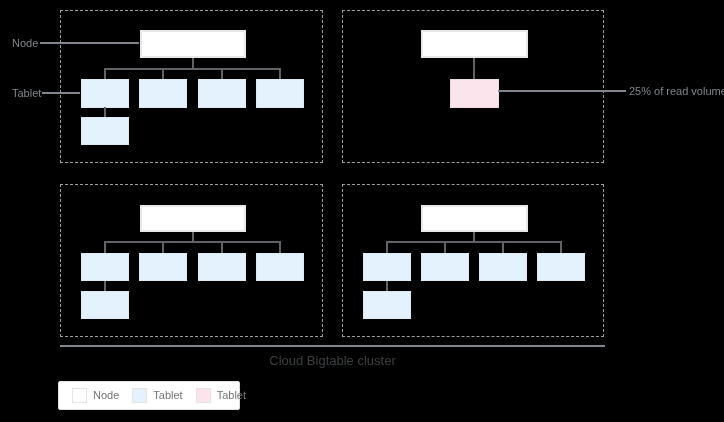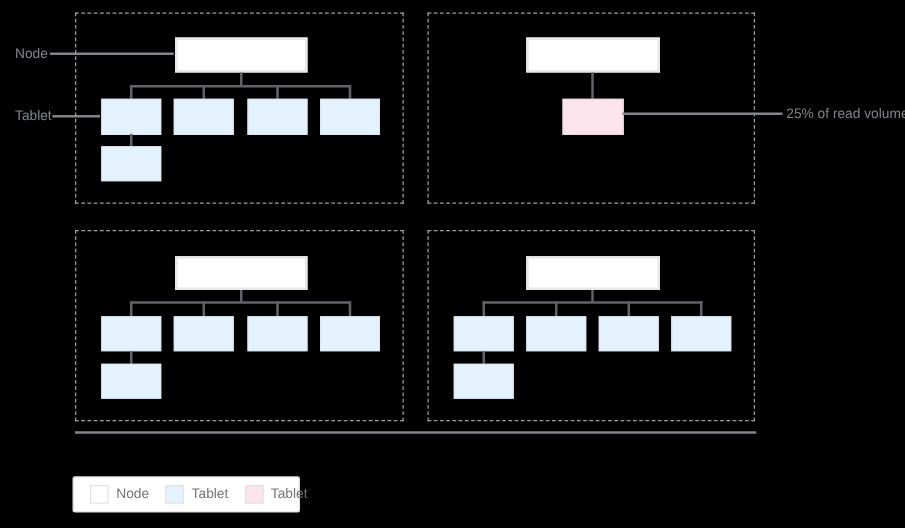--- a/index.html
+++ b/index.html
@@ -179,20 +179,21 @@
     <div class="conn-v" style="left:217px; top:56px; height:12px;"></div>
     <div class="tablet" style="left:20px;  top:68px; width:48px; height:28px;"></div>
     <div class="tablet" style="left:78px;  top:68px; width:48px; height:28px;"></div>
     <div class="tablet" style="left:136px; top:68px; width:48px; height:28px;"></div>
     <div class="tablet" style="left:194px; top:68px; width:48px; height:28px;"></div>
     <div class="conn-v" style="left:43px; top:96px; height:10px;"></div>
     <div class="tablet" style="left:20px; top:106px; width:48px; height:28px;"></div>
   </div>
 
   <div class="cluster-line"></div>
+  <div class="cluster-title">Cloud Bigtable cluster</div>
 
   <div class="legend">
     <div class="legend-item">
       <span class="legend-swatch" style="background-color: rgb(255, 255, 255);"></span>
       <span class="legend-label">Node</span>
     </div>
     <div class="legend-item">
       <span class="legend-swatch" style="background-color: rgb(227, 242, 253);"></span>
       <span class="legend-label">Tablet</span>
     </div>

